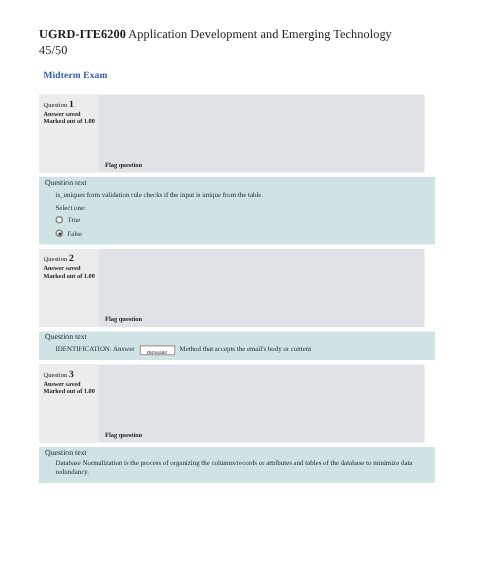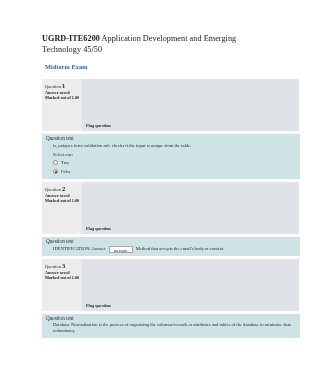--- a/index.html
+++ b/index.html
@@ -13,21 +13,21 @@
     font-family: "Liberation Serif", serif;
     color: #1a1a1a;
     overflow: hidden;
     position: relative;
   }
   .page {
     position: relative;
     width: 300px;
     height: 388px;
     box-sizing: border-box;
-    padding: 16px;
+    padding: 0;
   }
 
   
   .doc-header {
     padding: 18px 22px 0 26px;
   }
   .doc-title {
     font-family: "Liberation Serif", serif;
     font-size: 8.2px;
     line-height: 10.5px;

